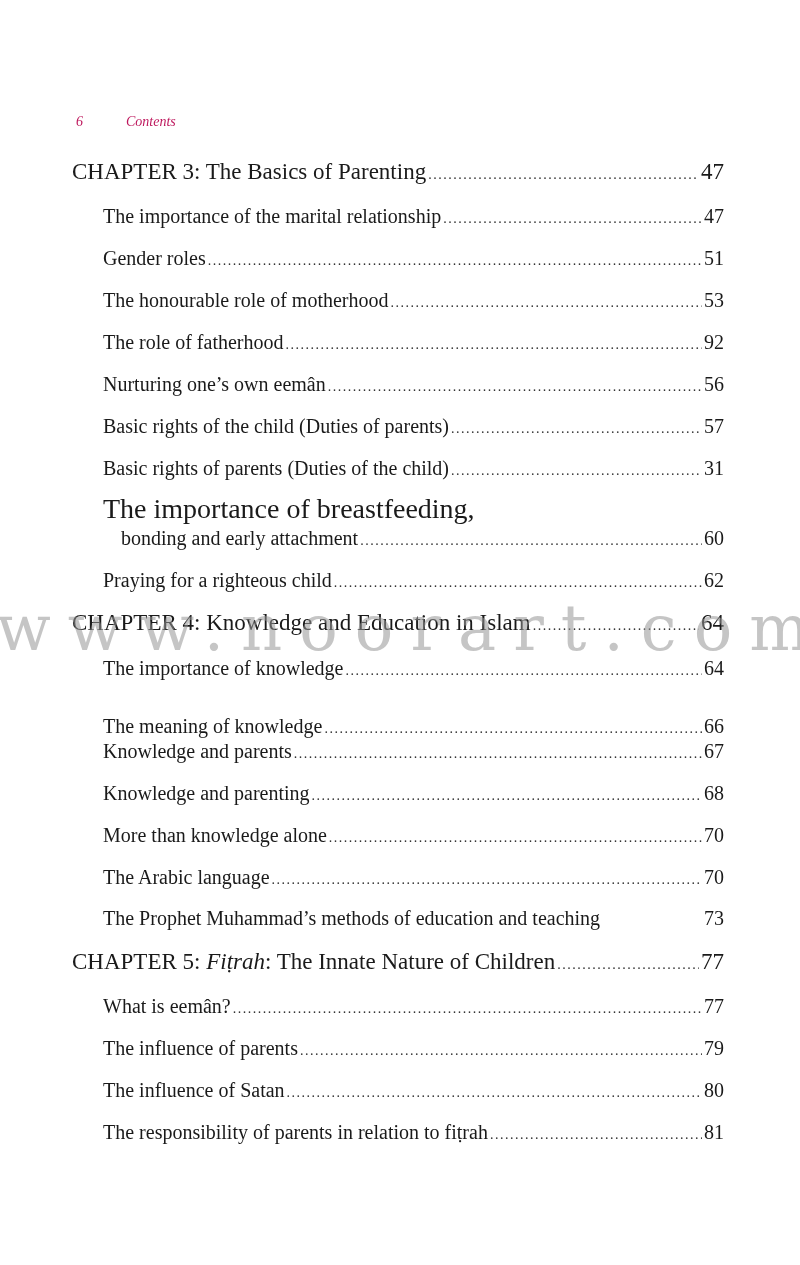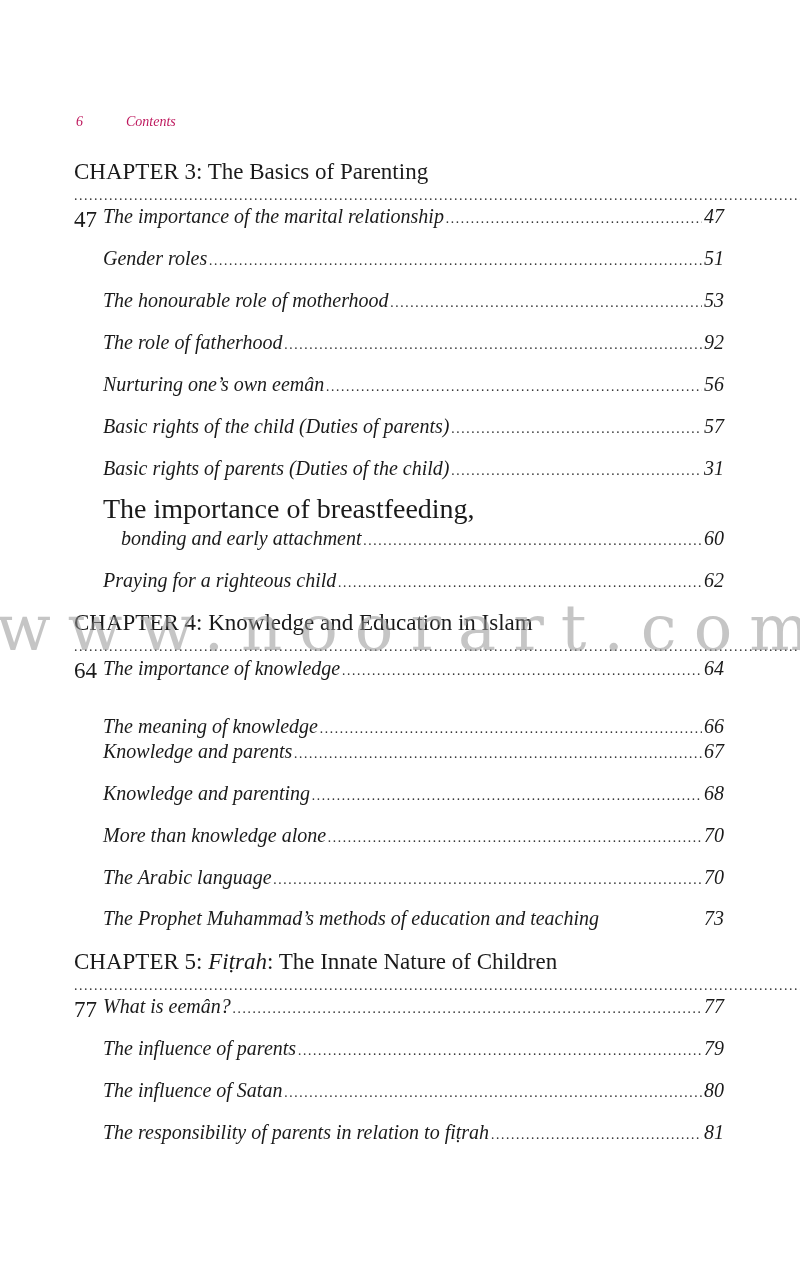--- a/index.html
+++ b/index.html
@@ -37,26 +37,24 @@
       display: flex;
       align-items: baseline;
       white-space: nowrap;
       font-size: 20px;
       line-height: 24px;
     }
     .entry.chapter {
       left: 72px;
       width: 652px;
       font-size: 23px;
-      flex-direction: column;
     }
     .entry.section {
       left: 103px;
       width: 621px;
-      font-style: italic;
     }
     .entry .title { flex: 0 0 auto; }
     .entry .leader {
       flex: 1 1 auto;
       overflow: hidden;
       margin: 0 2px 0 2px;
       letter-spacing: 1.5px;
       font-size: 14px;
       color: #333;
     }

